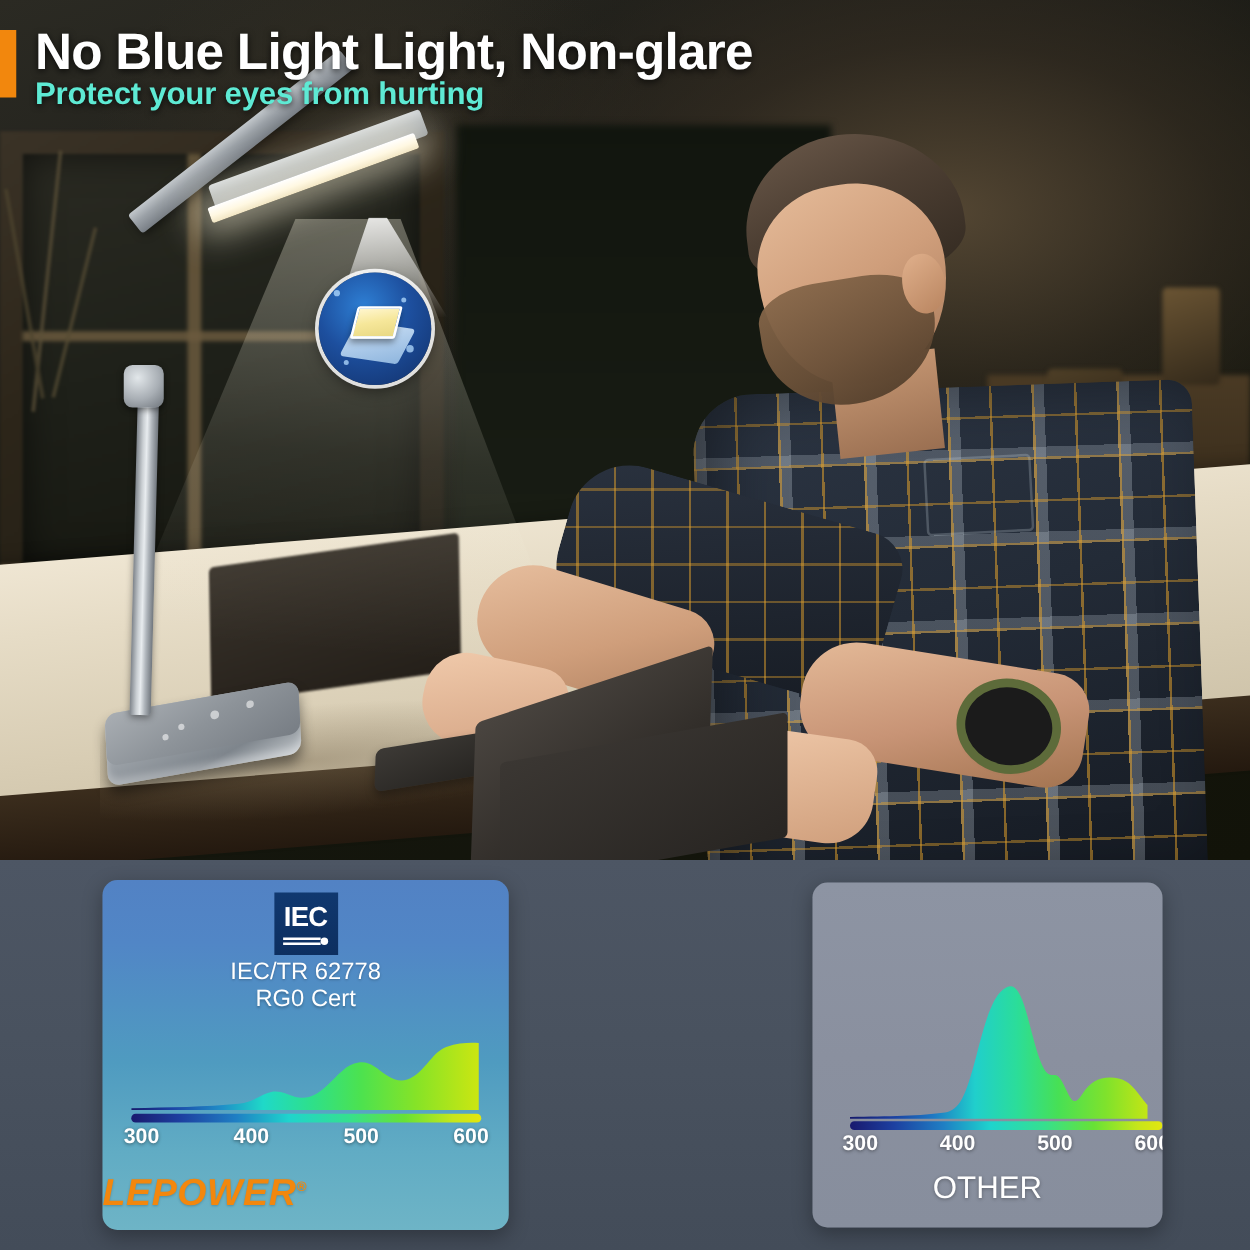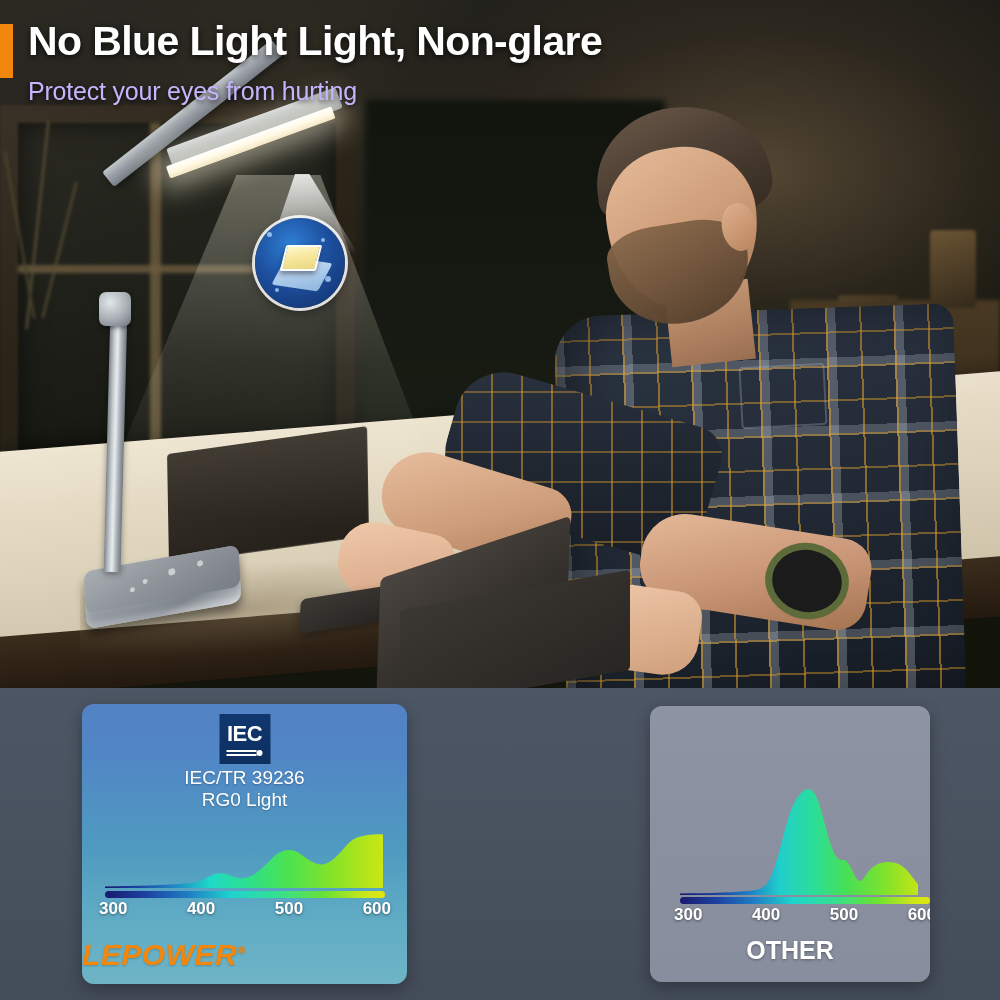--- a/index.html
+++ b/index.html
@@ -292,22 +292,22 @@
     background:#f2870d;
   }
   .title {
     position:absolute; left:28px; top:18px;
     font-size:41px; font-weight:bold; color:#ffffff;
     letter-spacing:-.6px;
     text-shadow:0 2px 6px rgba(0,0,0,.75);
     white-space:nowrap;
   }
   .subtitle {
-    position:absolute; left:28px; top:77px;
-    font-size:25px; font-weight:normal; color:#c4b5fd;
+    position:absolute; left:28px; top:61px;
+    font-size:25px; font-weight:bold; color:#5eead4;
     letter-spacing:-.2px;
     text-shadow:0 2px 5px rgba(0,0,0,.75);
     white-space:nowrap;
   }
 
   
   .compare {
     position:absolute; left:0; top:688px; width:1000px; height:312px;
     background:linear-gradient(180deg,#4d5664 0%,#49525f 45%,#434c59 100%);
   }
@@ -377,21 +377,21 @@
 
   .lepower {
     position:absolute; left:0; width:100%; top:234px; text-align:left;
     color:#f2870d; font-size:30px; font-weight:bold; font-style:italic;
     letter-spacing:.5px;
     text-shadow:0 1px 2px rgba(0,0,0,.2);
   }
   .lepower .reg { font-size:11px; vertical-align:super; font-style:normal; }
   .other-label {
     position:absolute; left:0; width:100%; top:230px; text-align:center;
-    color:#ffffff; font-size:25px; font-weight:bold;
+    color:#ffffff; font-size:25px; font-weight:normal;
     text-shadow:0 1px 3px rgba(0,0,0,.35);
   }
 </style>
 </head>
 <body>
 
 <div id="root">
 
   <div class="hero">
     <div class="wall"></div>
@@ -475,22 +475,22 @@
 
     <div class="card card-left">
       <div class="iec-logo">
         <div class="iec-text">IEC</div>
         <div class="iec-rule">
           <i></i>
             <i></i>
           <span class="iec-dot"></span>
         </div>
       </div>
-      <div class="cert-line1">IEC/TR 39236</div>
-      <div class="cert-line2">RG0 Light</div>
+      <div class="cert-line1">IEC/TR 62778</div>
+      <div class="cert-line2">RG0 Cert</div>
 
       <svg class="spectrum spec-left" viewBox="0 0 280 70" preserveAspectRatio="none">
         <defs>
           <linearGradient id="gradL" x1="0" y1="0" x2="1" y2="0">
             <stop offset="0%" stop-color="#161a6b"></stop>
             <stop offset="12%" stop-color="#1c45a6"></stop>
             <stop offset="26%" stop-color="#1f8ec8"></stop>
             <stop offset="38%" stop-color="#1fd9c8"></stop>
             <stop offset="52%" stop-color="#2ee08a"></stop>
             <stop offset="66%" stop-color="#4ce24f"></stop>

